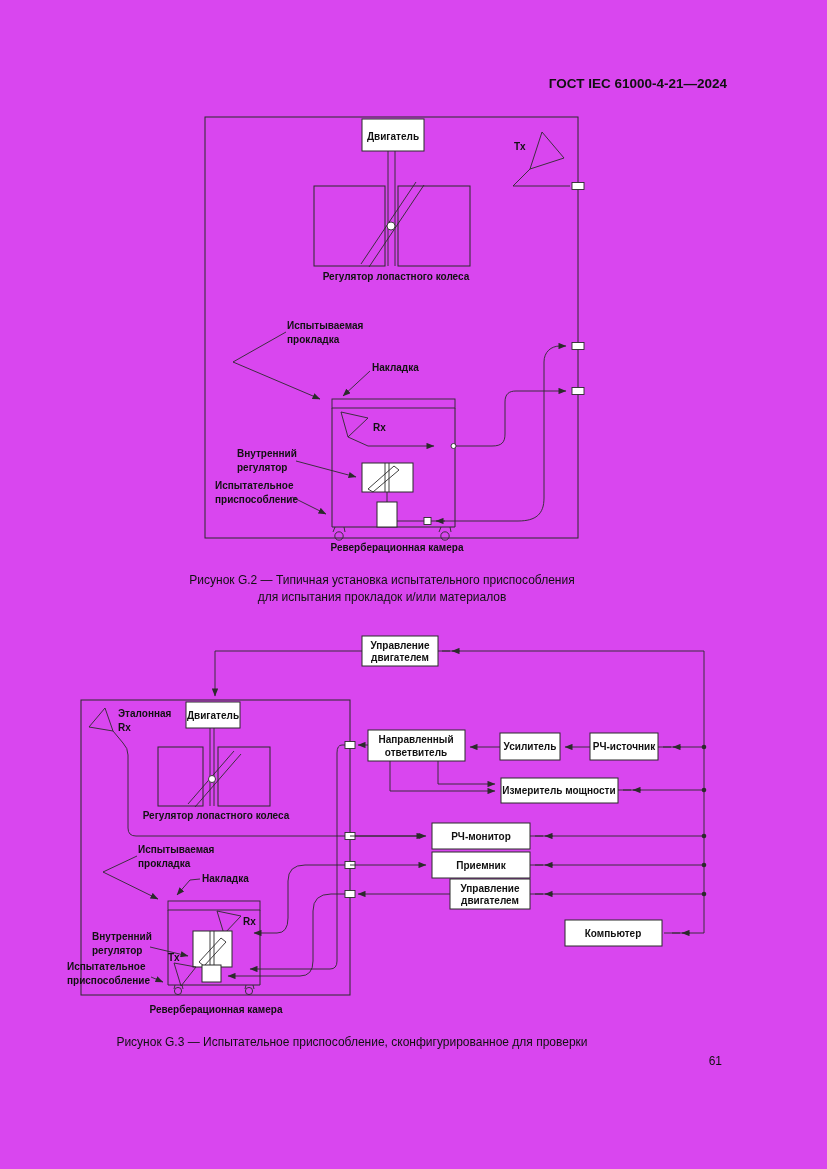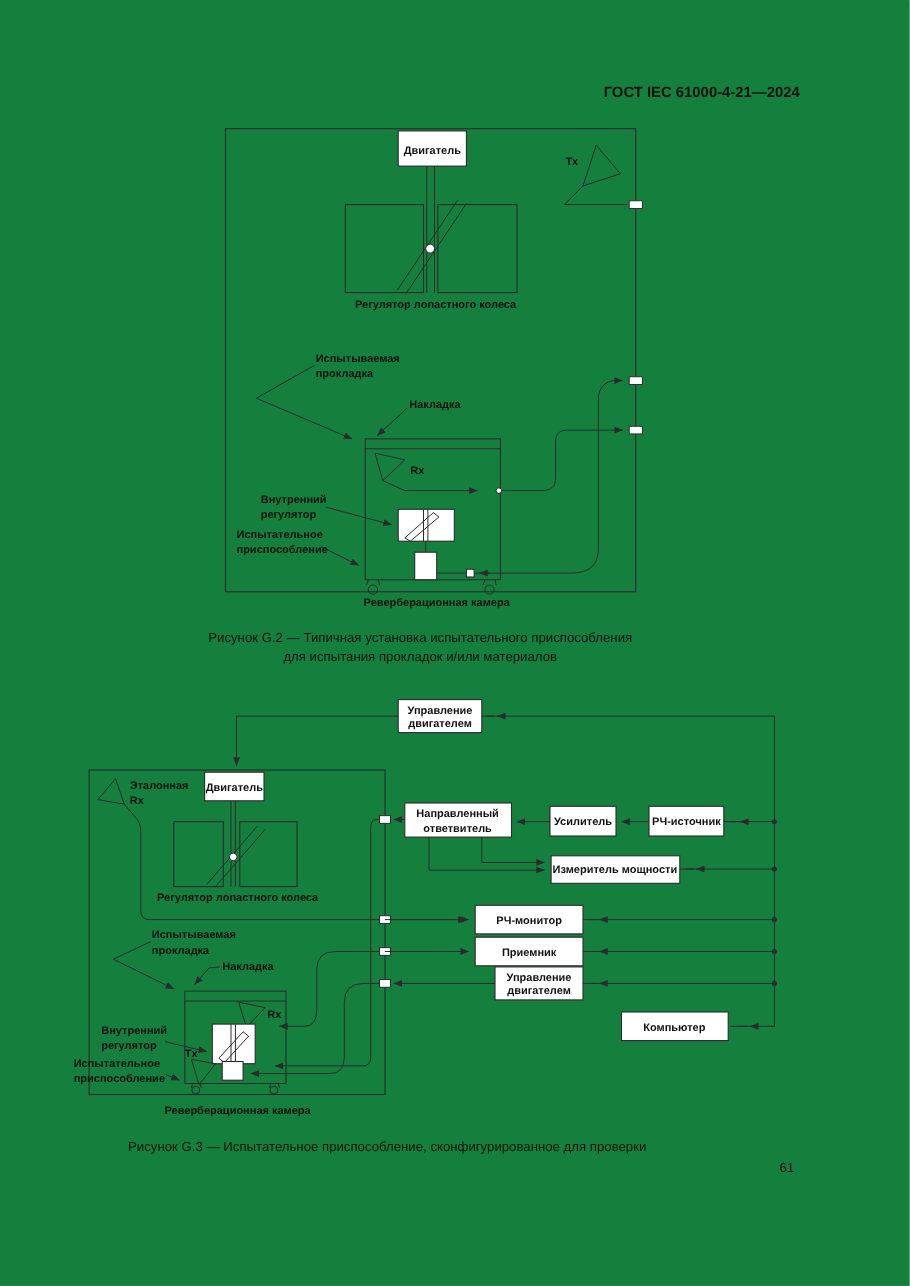--- a/index.html
+++ b/index.html
@@ -1,16 +1,16 @@
 <!DOCTYPE html>
 <html><head>
 <meta charset="utf-8">
 <style>
   html,body{margin:0;padding:0;background:#e8e8e8;}
-  .page{width:827px;height:1169px;background:#15803d;margin:0 auto;position:relative;box-shadow:0 0 4px rgba(0,0,0,.3);}
+  .page{width:827px;height:1169px;background:#d946ef;margin:0 auto;position:relative;box-shadow:0 0 4px rgba(0,0,0,.3);}
   svg{position:absolute;left:0;top:0;}
   .ln{fill:none;stroke:#2b2b2b;stroke-width:1;}
   .th{fill:none;stroke:#2b2b2b;stroke-width:0.9;}
   .bx{fill:#ffffff;stroke:#2b2b2b;stroke-width:1;}
   .fe{fill:#ffffff;stroke:#2b2b2b;stroke-width:0.9;}
   .dot{fill:#2b2b2b;stroke:none;}
   .tt{font-family:"Liberation Sans",sans-serif;font-size:10px;font-weight:bold;fill:#111;}
   .tm{text-anchor:middle;}
   .cap{font-family:"Liberation Sans",sans-serif;font-size:12px;font-weight:400;fill:#111;text-anchor:middle;}
   .hd{font-family:"Liberation Sans",sans-serif;font-size:13.5px;font-weight:bold;fill:#111;text-anchor:end;}

